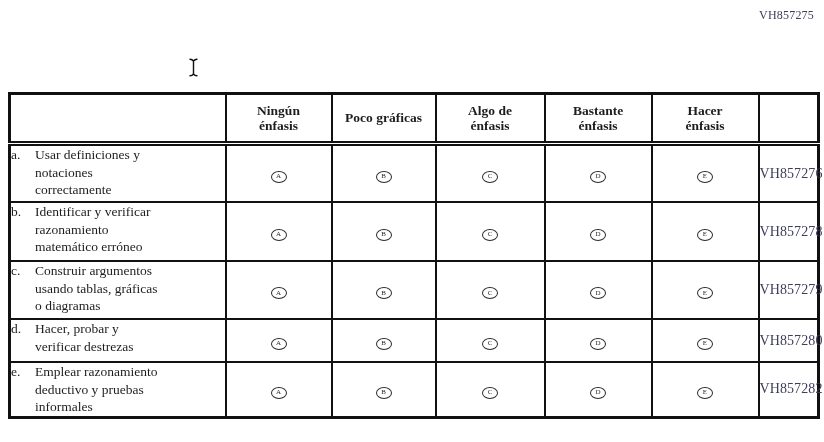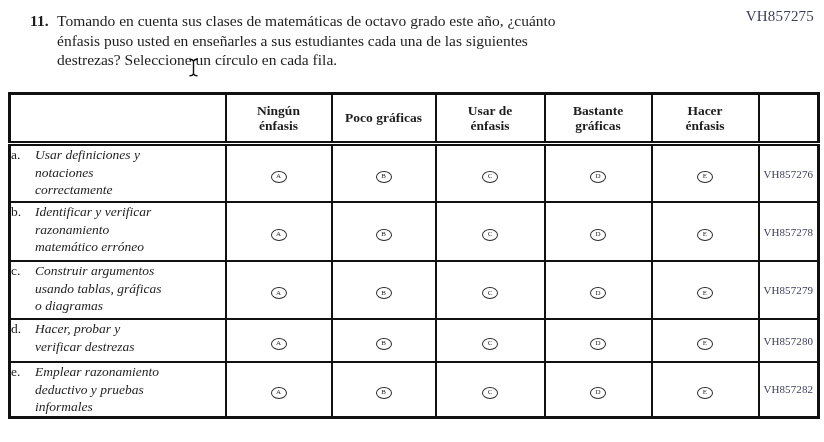--- a/index.html
+++ b/index.html
@@ -11,21 +11,21 @@
     font-family: "Liberation Serif", "DejaVu Serif", serif;
     color: #1d1d1d;
     overflow: hidden;
   }
 
   
   .doc-code {
     position: absolute;
     top: 8px;
     right: 10px;
-    font-size: 15px;
+    font-size: 12px;
     letter-spacing: 0.2px;
     color: #3d3d5c;
   }
 
   
   .question {
     position: absolute;
     left: 30px;
     top: 11px;
     display: flex;
@@ -84,21 +84,21 @@
     vertical-align: top;
     padding: 3px 4px 3px 8px;
   }
   .label-wrap {
     display: flex;
     align-items: flex-start;
     font-size: 13.5px;
     line-height: 17.5px;
   }
   .row-letter { width: 24px; flex: 0 0 auto; }
-  .row-label  { white-space: pre-line; font-style: italic; }
+  .row-label  { white-space: pre-line; }
 
   td.bubble-cell {
     text-align: center;
     vertical-align: middle;
   }
   .bubble {
     display: inline-flex;
     align-items: center;
     justify-content: center;
     width: 14px;
@@ -107,45 +107,39 @@
     border-radius: 50%;
     font-size: 7px;
     line-height: 1;
     color: #2a2a2a;
     font-family: "Liberation Serif", serif;
     cursor: pointer;
   }
   td.code-cell {
     text-align: center;
     vertical-align: middle;
-    font-size: 11px;
+    font-size: 14px;
     color: #3d3d5c;
     letter-spacing: 0.1px;
   }
 
   
   tr.r-a td { height: 55px; }
   tr.r-b td { height: 57px; }
   tr.r-c td { height: 56px; }
   tr.r-d td { height: 41px; }
   tr.r-e td { height: 52px; }
 </style>
 </head>
 <body>
 
 <div class="page">
 
   <div class="doc-code">VH857275</div>
 
-  <div class="question">
-    <div class="q-num">11.</div>
-    <div class="q-text">Tomando en cuenta sus clases de matemáticas de octavo grado este año, ¿cuánto
-énfasis puso usted en enseñarles a sus estudiantes cada una de las siguientes
-destrezas? Seleccione un círculo en cada fila.</div>
-  </div>
 
   <svg class="ibeam" viewBox="0 0 11 19">
     <path d="M2 1.2 C4 1.2 4.8 2 5.5 3 C6.2 2 7 1.2 9 1.2 M5.5 3 V16 M2 17.8 C4 17.8 4.8 17 5.5 16 C6.2 17 7 17.8 9 17.8" fill="none" stroke="#101010" stroke-width="1.4" stroke-linecap="round"></path>
   </svg>
 
   <table class="survey">
     <colgroup>
       <col style="width:216px">
         <col style="width:106px">
         <col style="width:104px">
@@ -153,24 +147,24 @@
         <col style="width:107px">
         <col style="width:107px">
         <col style="width:60px">
     </colgroup>
     <thead>
       <tr>
         <th></th>
         <th>Ningún
 énfasis</th>
         <th>Poco gráficas</th>
-        <th>Usar de
+        <th>Algo de
 énfasis</th>
         <th>Bastante
-gráficas</th>
+énfasis</th>
         <th>Hacer
 énfasis</th>
         <th></th>
       </tr>
     </thead>
     <tbody>
 
       <tr class="r-a">
         <td class="label-cell">
           <div class="label-wrap">

